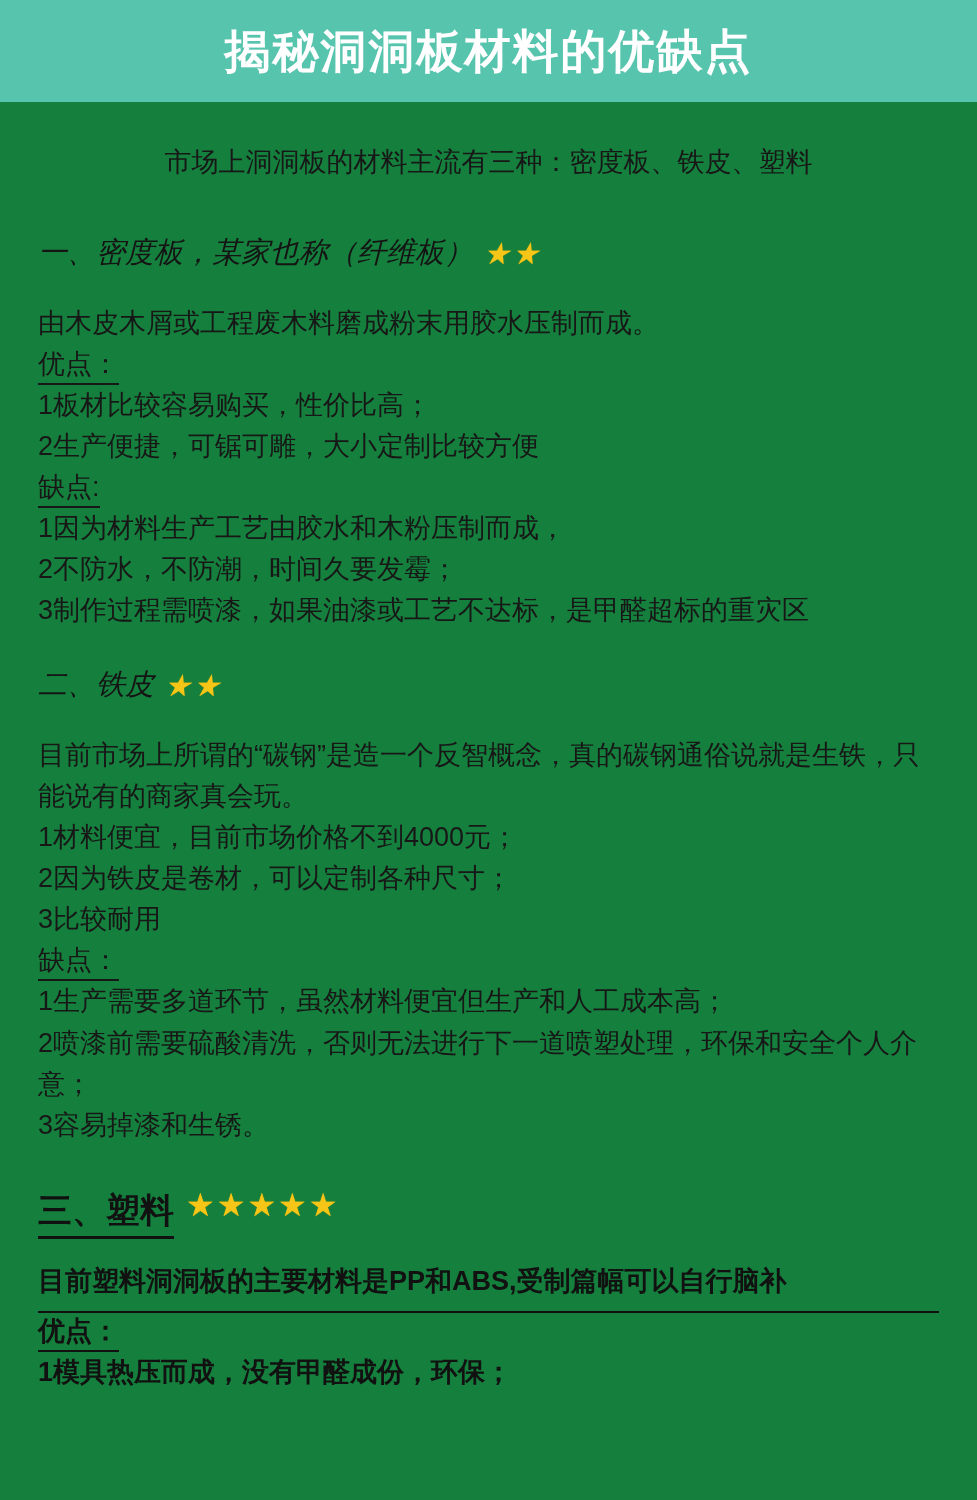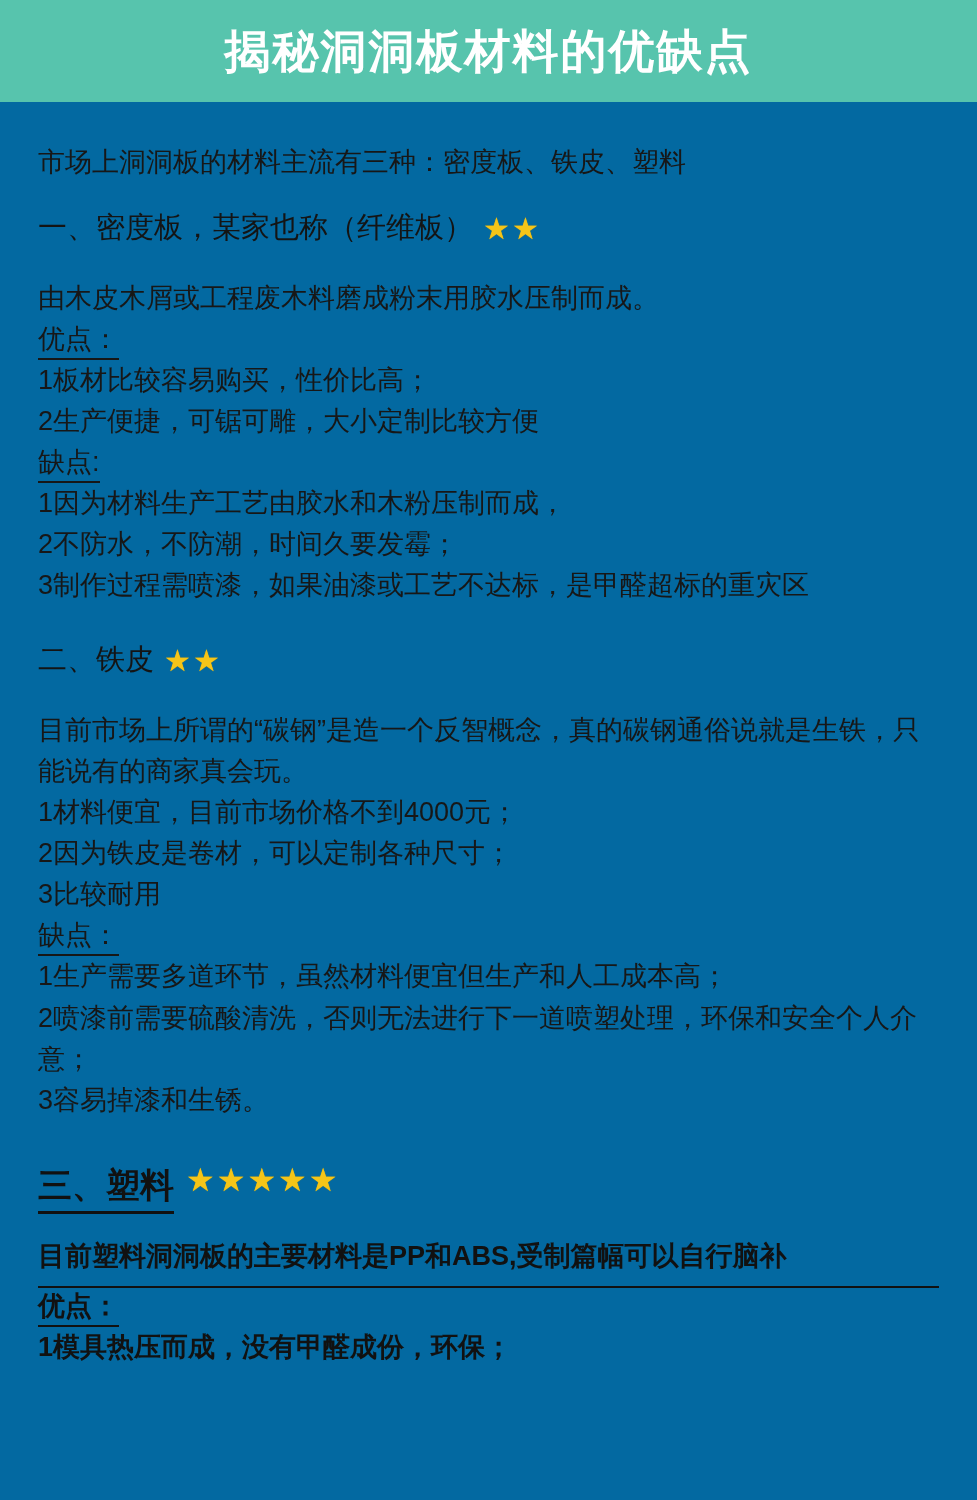--- a/index.html
+++ b/index.html
@@ -10,21 +10,21 @@
   body {
     width: 977px;
     min-height: 1500px;
     font-family: "Liberation Sans", sans-serif;
     color: #1a1a1a;
   }
   .page {
     width: 977px;
     min-height: 1500px;
     position: relative;
-    background: #0369a1;
+    background: #15803d;
     overflow: hidden;
   }
   .header-banner {
     background: #57c4ad;
     height: 102px;
     display: flex;
     align-items: center;
     justify-content: center;
   }
   .header-title {
@@ -39,27 +39,29 @@
   .content {
     padding: 40px 38px 10px 38px;
   }
   .para {
     font-size: 27px;
     line-height: 1.55;
     margin: 0 0 18px 0;
     color: #171717;
   }
   .intro {
-    margin-bottom: 24px;
+    margin-bottom: 49px;
+    text-align: center;
   }
   .section-head {
     display: flex;
     align-items: center;
     gap: 10px;
     margin: 0 0 30px 0;
+    font-style: italic;
   }
   .section-head .sec-title {
     font-size: 29px;
     color: #141414;
     white-space: nowrap;
   }
   .stars {
     display: inline-flex;
     align-items: center;
     gap: 2px;

